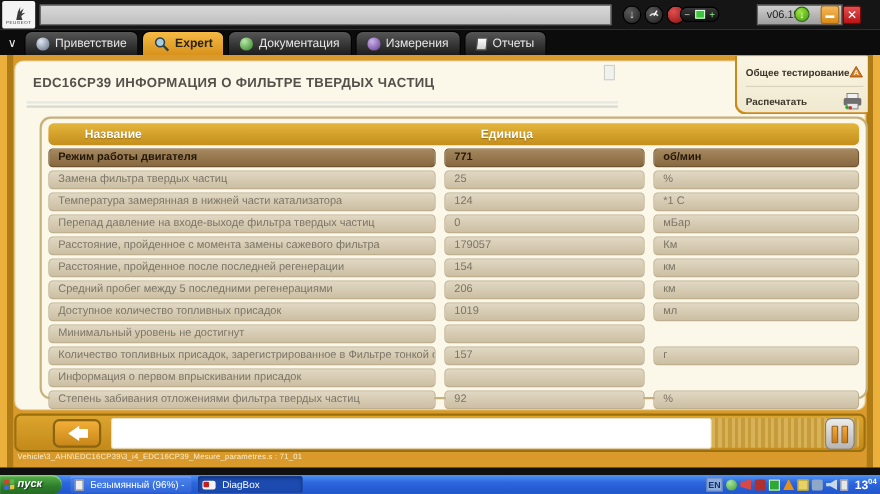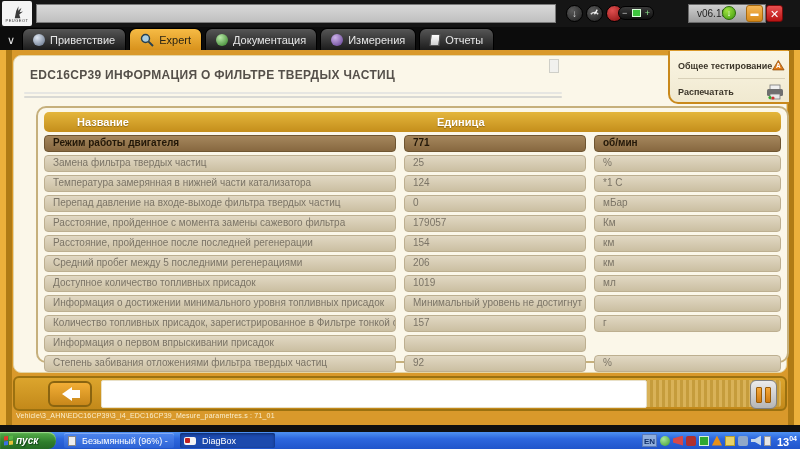--- a/index.html
+++ b/index.html
@@ -36,21 +36,21 @@
   .win-min{left:746px;background:linear-gradient(#f6b858,#d88a18);border:1px solid #a86a10;}
   .win-close{left:766px;background:linear-gradient(#e85050,#b81414);border:1px solid #7a0a0a;}
 
   
   .tabbar{position:absolute;left:0;top:27px;width:800px;height:23px;background:#0c0c0c;
     display:flex;align-items:flex-end;}
   .chev{width:22px;text-align:center;color:#e8e8e8;font-size:11px;line-height:20px;}
   .tab{height:22px;border-radius:7px 7px 0 0;display:flex;align-items:center;gap:5px;
     padding:0 10px;margin-right:3px;background:linear-gradient(#565656,#1c1c1c);
     border:1px solid #000;border-bottom:none;color:#e6e6e6;font-size:11px;white-space:nowrap;}
-  .tab.active{background:linear-gradient(#F6BB45,#D8921C);color:#2a2415;font-weight:normal;}
+  .tab.active{background:linear-gradient(#F6BB45,#D8921C);color:#2a2415;font-weight:bold;}
   .sphere{width:12px;height:12px;border-radius:50%;flex:0 0 auto;}
   .sphere.gray{background:radial-gradient(circle at 35% 30%,#dfe7f2,#5c6b82);}
   .sphere.green{background:radial-gradient(circle at 35% 30%,#b8e8a8,#2f7d22);}
   .sphere.purple{background:radial-gradient(circle at 35% 30%,#cdb2ea,#5d3a8e);}
   .page-ico{width:10px;height:12px;background:linear-gradient(#fff,#cfcfcf);border:1px solid #555;
     transform:skewX(-6deg);flex:0 0 auto;}
 
   
   .content{position:absolute;left:0;top:50px;width:800px;height:375px;background:#D9992B;}
   .frame-strip{position:absolute;top:0;bottom:0;width:12px;}
@@ -267,21 +267,20 @@
         <span class="cell">Средний пробег между 5 последними регенерациями</span>
         <span class="cell">206</span>
         <span class="cell">км</span>
       </div>
       <div class="trow">
         <span class="cell">Доступное количество топливных присадок</span>
         <span class="cell">1019</span>
         <span class="cell">мл</span>
       </div>
       <div class="trow">
-        <span class="cell">Информация о достижении минимального уровня топливных присадок</span>
         <span class="cell">Минимальный уровень не достигнут</span>
         <span class="cell"></span>
       </div>
       <div class="trow">
         <span class="cell">Количество топливных присадок, зарегистрированное в Фильтре тонкой очистки</span>
         <span class="cell">157</span>
         <span class="cell">г</span>
       </div>
       <div class="trow">
         <span class="cell">Информация о первом впрыскивании присадок</span>

